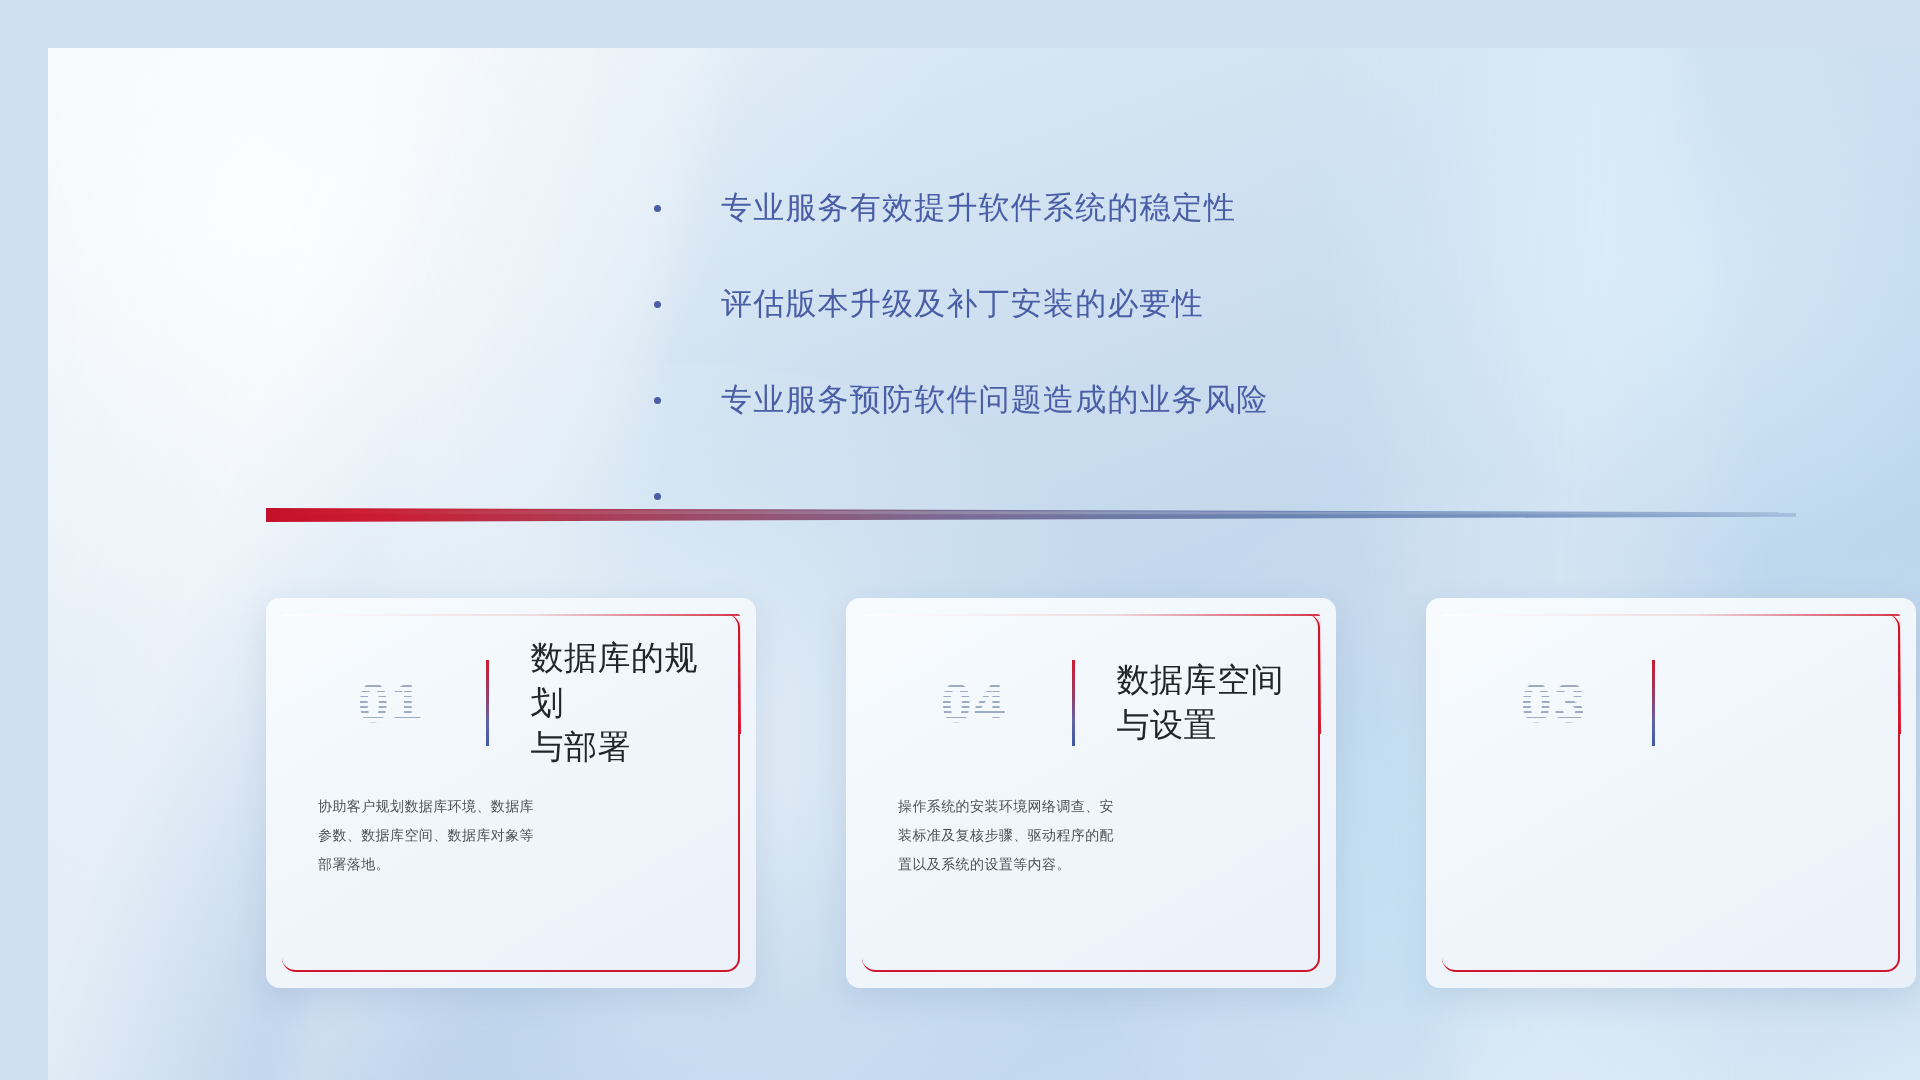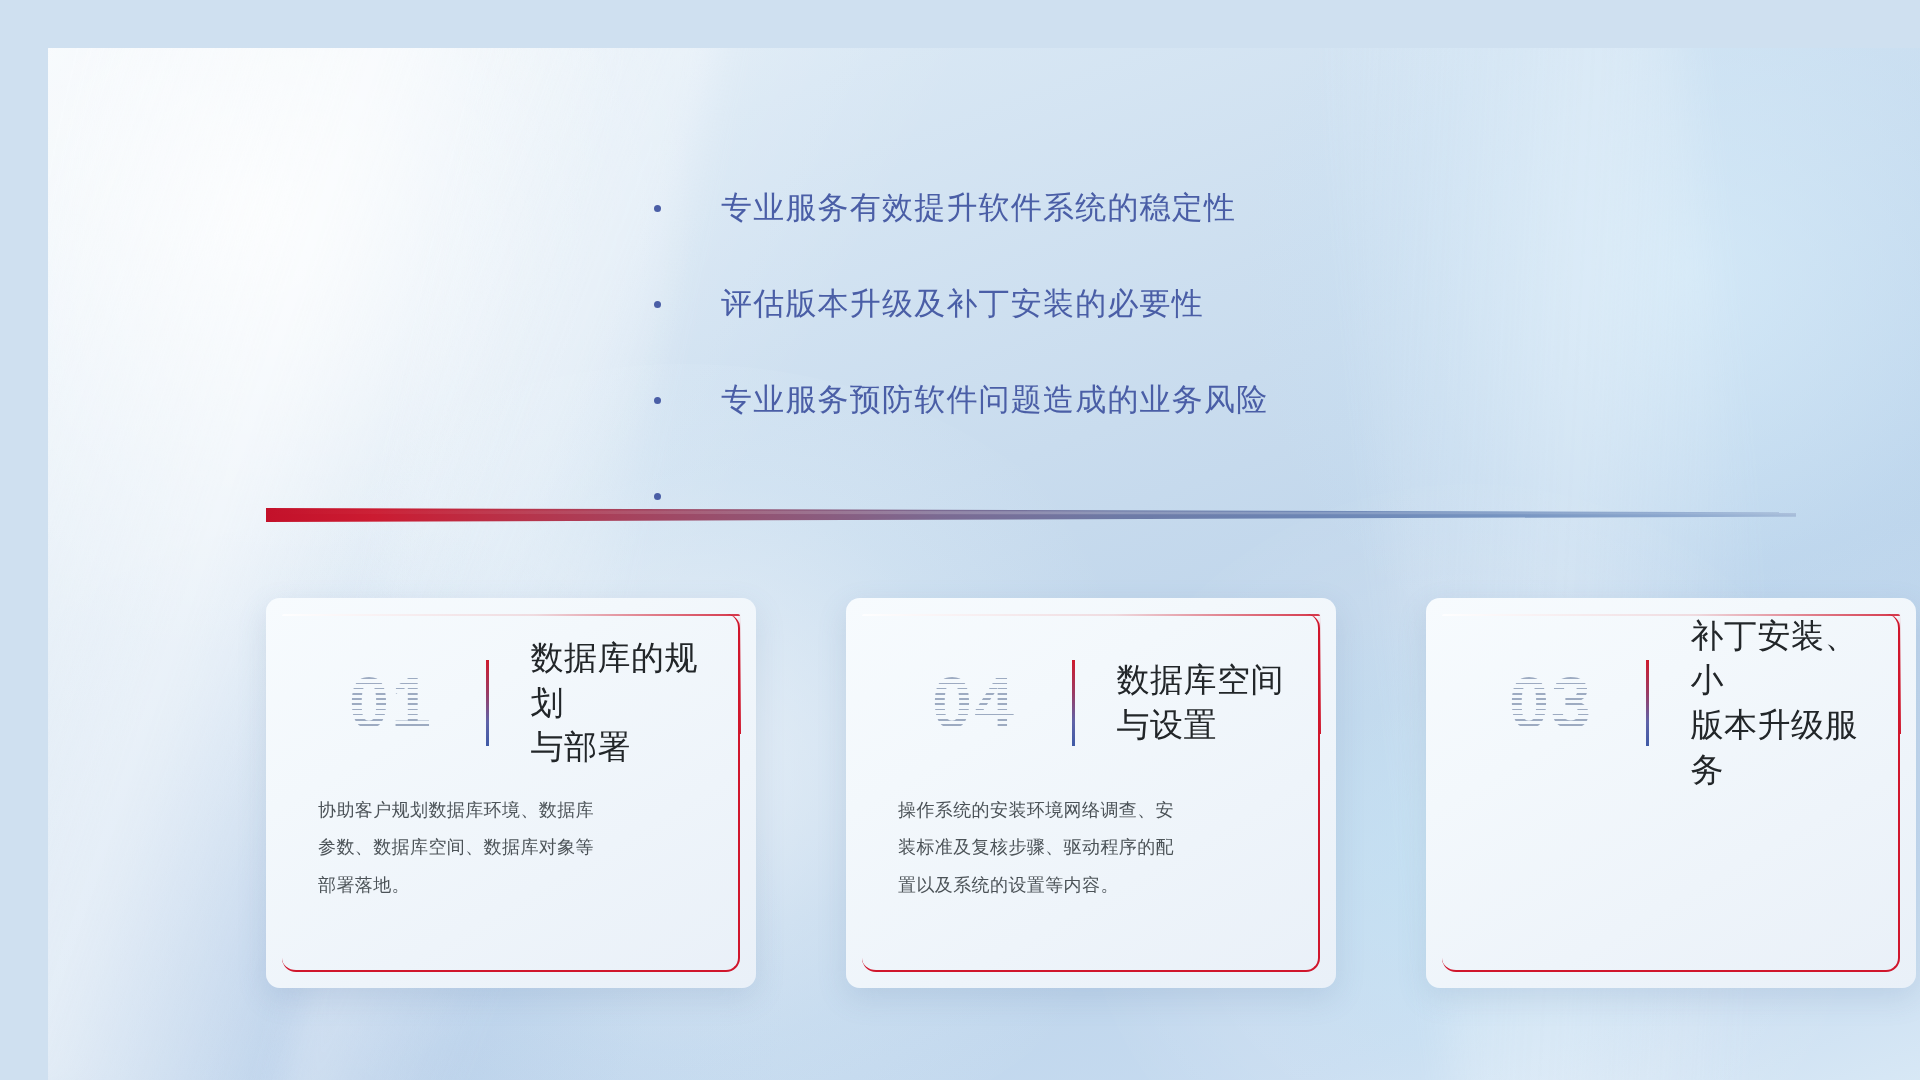--- a/index.html
+++ b/index.html
@@ -104,42 +104,42 @@
     position:absolute; left:0; right:0; top:0; height:1.5px; border-radius:14px 14px 0 0;
     background:linear-gradient(90deg, rgba(255,255,255,.9) 0%, rgba(236,200,205,.6) 55%, rgba(208,22,44,.85) 100%);
   }
 
   .card-head {
     position:absolute; left:0; right:0; top:24px; height:130px;
     display:flex; align-items:center;
   }
   .card-num {
     width:160px; margin-left:32px;
-    font-size:72px; font-weight:700; letter-spacing:2px;
+    font-size:56px; font-weight:700; letter-spacing:2px;
     line-height:1;
     color:transparent;
     background-image:repeating-linear-gradient(
         180deg,
         rgba(120,138,168,0.70) 0px, rgba(120,138,168,0.70) 1.6px,
         rgba(255,255,255,0) 1.6px, rgba(255,255,255,0) 5.2px);
     -webkit-background-clip:text; background-clip:text;
     user-select:none; text-align:center;
   }
   .card-sep {
     width:2.5px; height:86px; flex:0 0 auto;
     background:linear-gradient(180deg, #cf1b2e 0%, #9b3a62 38%, #5f63a8 72%, #3f5aa6 100%);
     margin:0 26px 0 2px;
   }
   .card-title {
     font-size:33px; line-height:1.35; color:#222629; font-weight:400;
     letter-spacing:.5px; white-space:pre-line;
   }
   .card-body {
     position:absolute; left:36px; right:30px; top:178px;
-    font-size:18px; line-height:2.07; color:#4c5358; letter-spacing:.4px;
+    font-size:14px; line-height:2.07; color:#4c5358; letter-spacing:.4px;
     white-space:pre-line;
   }
 </style>
 </head>
 <body>
 
 <div id="stage">
   <div class="glow g1"></div>
   <div class="glow g3"></div>
   <div class="glow g2"></div>
@@ -201,19 +201,17 @@
 装标准及复核步骤、驱动程序的配
 置以及系统的设置等内容。</div>
     </div>
 
     <div class="card">
       <div class="topline"></div>
       <div class="accent"></div>
       <div class="card-head">
         <div class="card-num">03</div>
         <div class="card-sep"></div>
-        <div class="card-title">补丁安装、小
-版本升级服务</div>
       </div>
     </div>
 
   </div>
 </div>
 
 </body></html>

